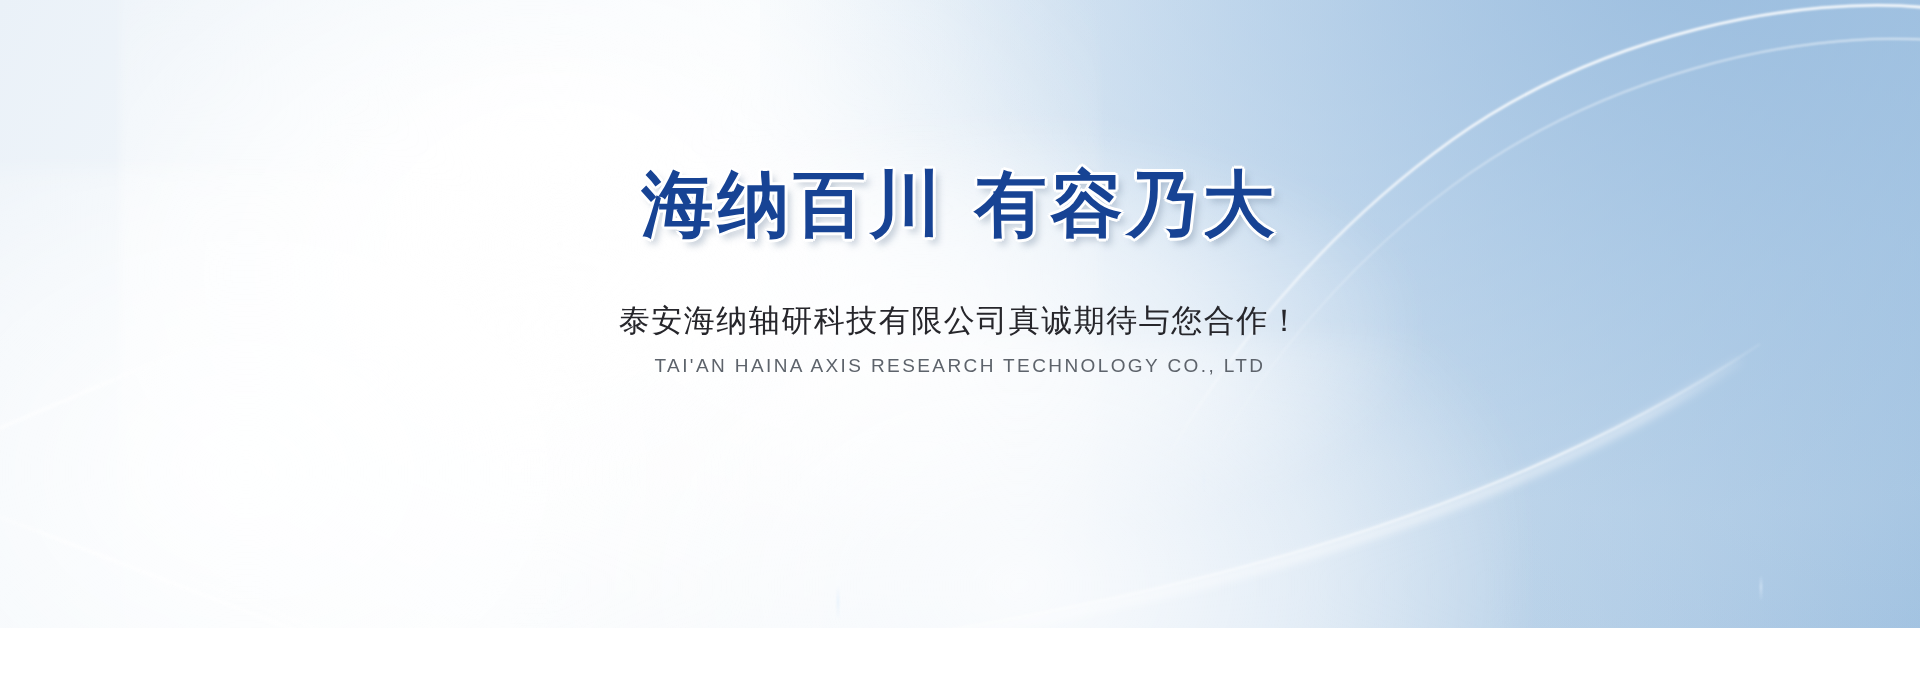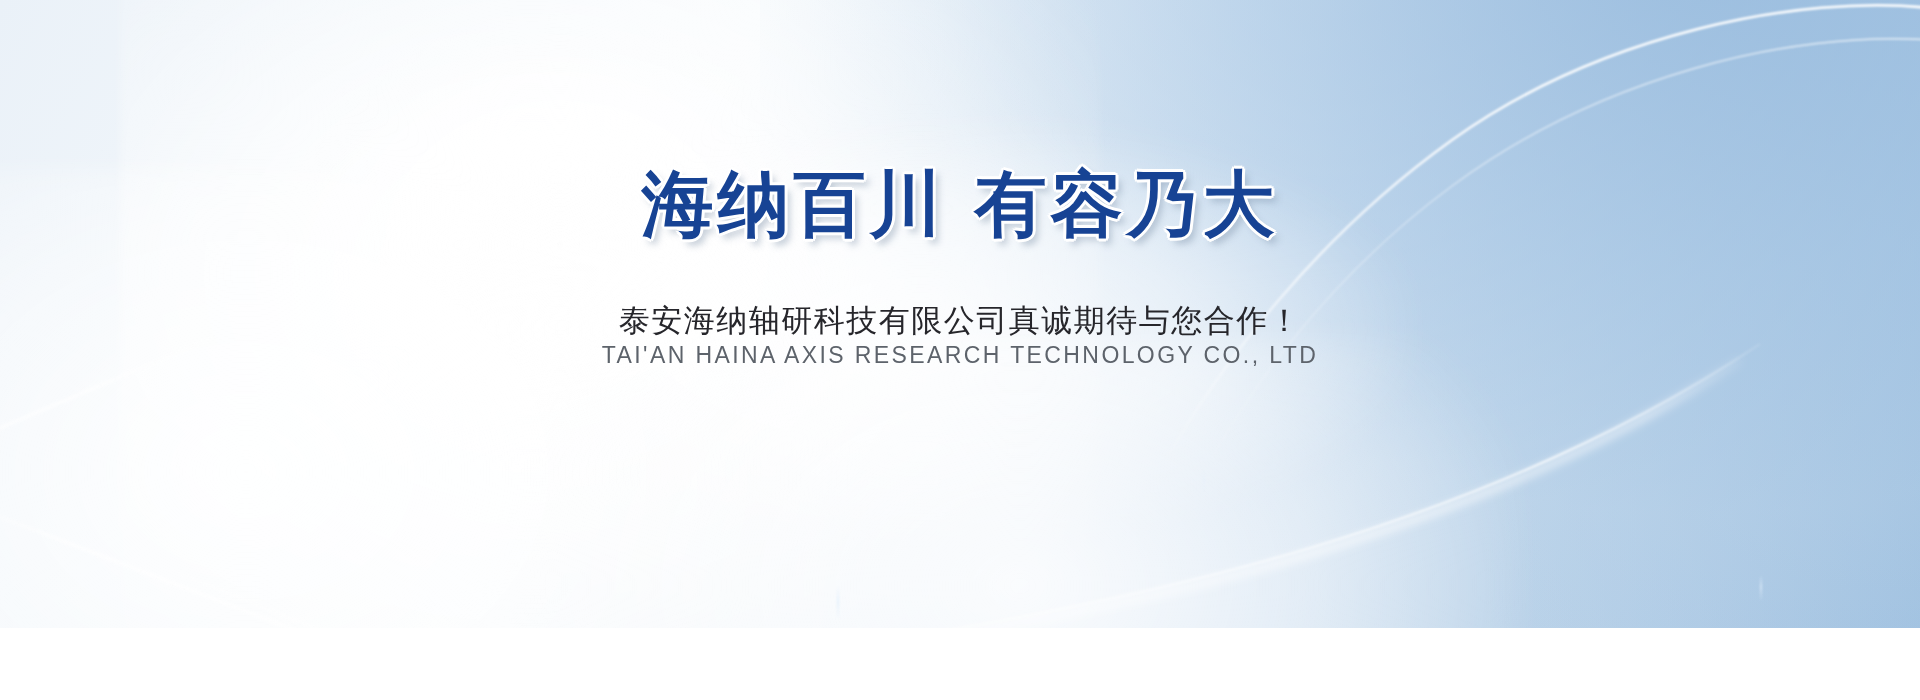--- a/index.html
+++ b/index.html
@@ -199,23 +199,23 @@
     margin-top:60px;
     font-family:Liberation Serif, serif;
     font-size:31px;
     font-weight:500;
     letter-spacing:1.5px;
     color:#26262b;
     white-space:pre;
   }
 
   .eng {
-    margin-top:0;
+    margin-top:13px;
     font-family:"Liberation Sans","DejaVu Sans",sans-serif;
-    font-size:23px;
+    font-size:19px;
     font-weight:400;
     letter-spacing:2.4px;
     color:#5d636b;
     white-space:pre;
   }
 </style>
 </head>
 <body>
 
 <div class="banner">

